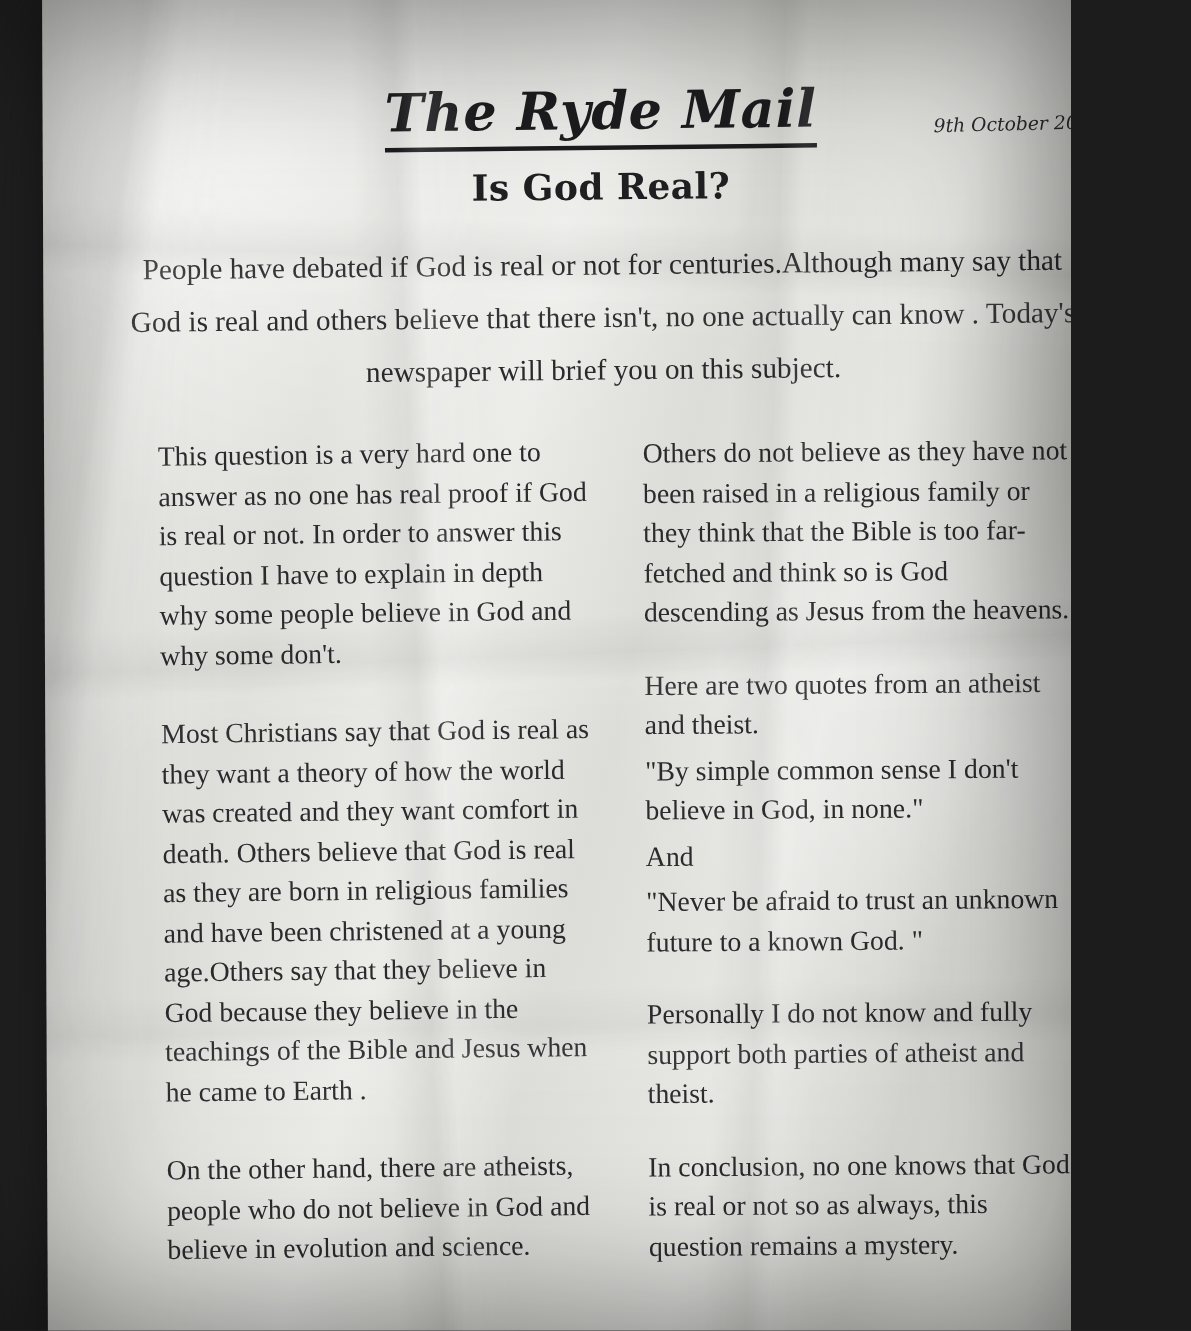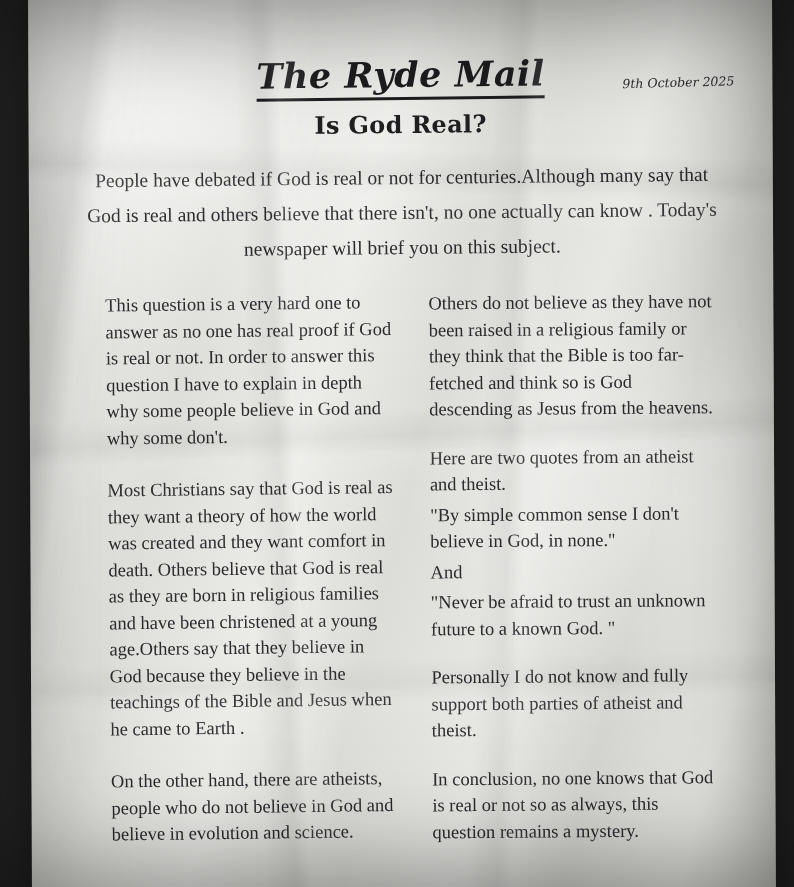--- a/index.html
+++ b/index.html
@@ -9,21 +9,21 @@
   }
   body {
     width: 794px;
     height: 887px;
     overflow: hidden;
     font-family: "Liberation Serif", serif;
   }
 
   #page {
     position: relative;
-    width: 794px;
+    width: 714px;
     height: 887px;
     background: #2a2a2a;
     overflow: hidden;
   }
 
   
   #paper {
     position: absolute;
     left: 30px;
     top: -8px;

